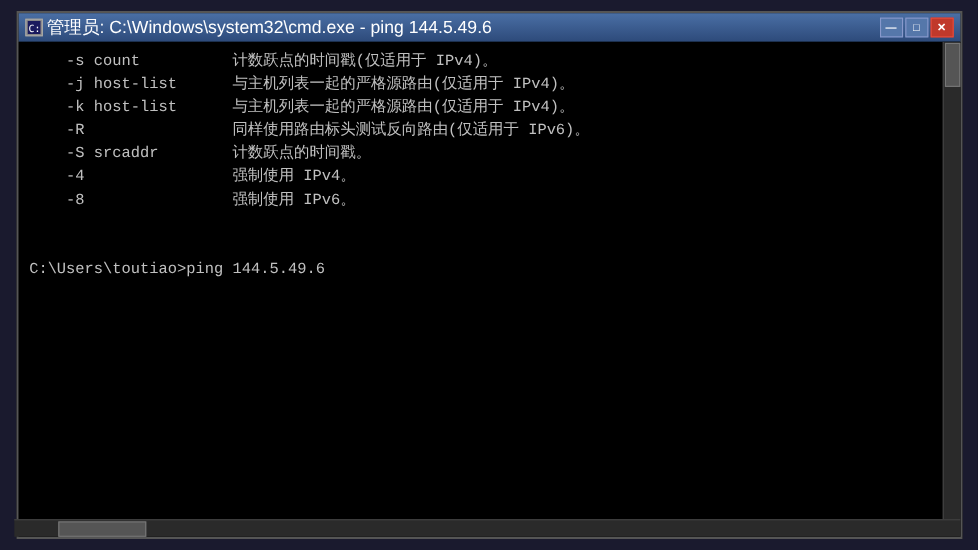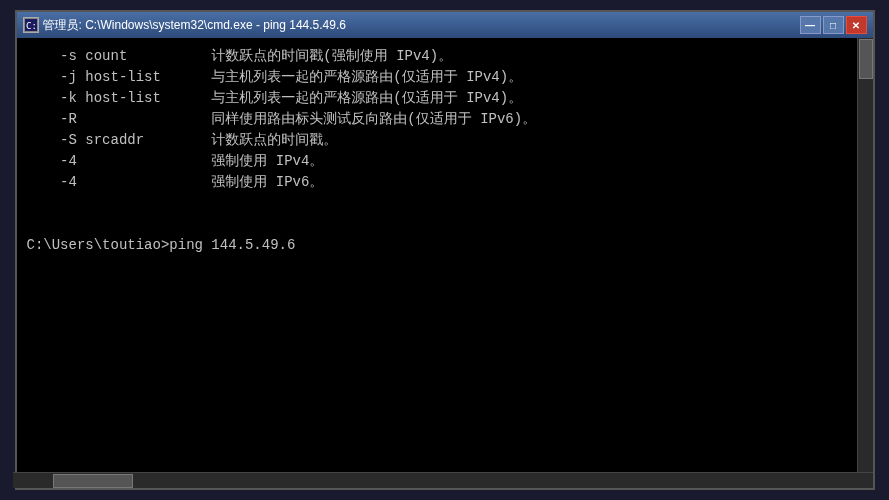--- a/index.html
+++ b/index.html
@@ -54,21 +54,21 @@
       justify-content: center;
     }
 
     .title-bar-icon svg {
       width: 12px;
       height: 12px;
     }
 
     .title-text {
       color: white;
-      font-size: 12px;
+      font-size: 16px;
       font-family: 'Microsoft YaHei', Arial, sans-serif;
     }
 
     .title-bar-buttons {
       display: flex;
       gap: 2px;
     }
 
     .tb-btn {
       width: 21px;
@@ -158,27 +158,27 @@
       <span class="title-text">管理员: C:\Windows\system32\cmd.exe - ping  144.5.49.6</span>
     </div>
     <div class="title-bar-buttons">
       <div class="tb-btn">—</div>
       <div class="tb-btn">□</div>
       <div class="tb-btn close-btn">✕</div>
     </div>
   </div>
 
   <div class="console-area" id="console-output">
-  <div class="console-line">    -s count          计数跃点的时间戳(强制使用 IPv4)。</div>
+  <div class="console-line">    -s count          计数跃点的时间戳(仅适用于 IPv4)。</div>
       <div class="console-line">    -j host-list      与主机列表一起的严格源路由(仅适用于 IPv4)。</div>
       <div class="console-line">    -k host-list      与主机列表一起的严格源路由(仅适用于 IPv4)。</div>
       <div class="console-line">    -R                同样使用路由标头测试反向路由(仅适用于 IPv6)。</div>
       <div class="console-line">    -S srcaddr        计数跃点的时间戳。</div>
       <div class="console-line">    -4                强制使用 IPv4。</div>
-      <div class="console-line">    -4                强制使用 IPv6。</div>
+      <div class="console-line">    -8                强制使用 IPv6。</div>
       <div class="console-line">&nbsp;</div>
       <div class="console-line">&nbsp;</div>
       <div class="console-line">C:\Users\toutiao&gt;ping 144.5.49.6</div>
       <div class="console-line">&nbsp;</div>
     </div>
 
   <div class="scrollbar-area">
     <div class="scrollbar-thumb"></div>
   </div>
 

